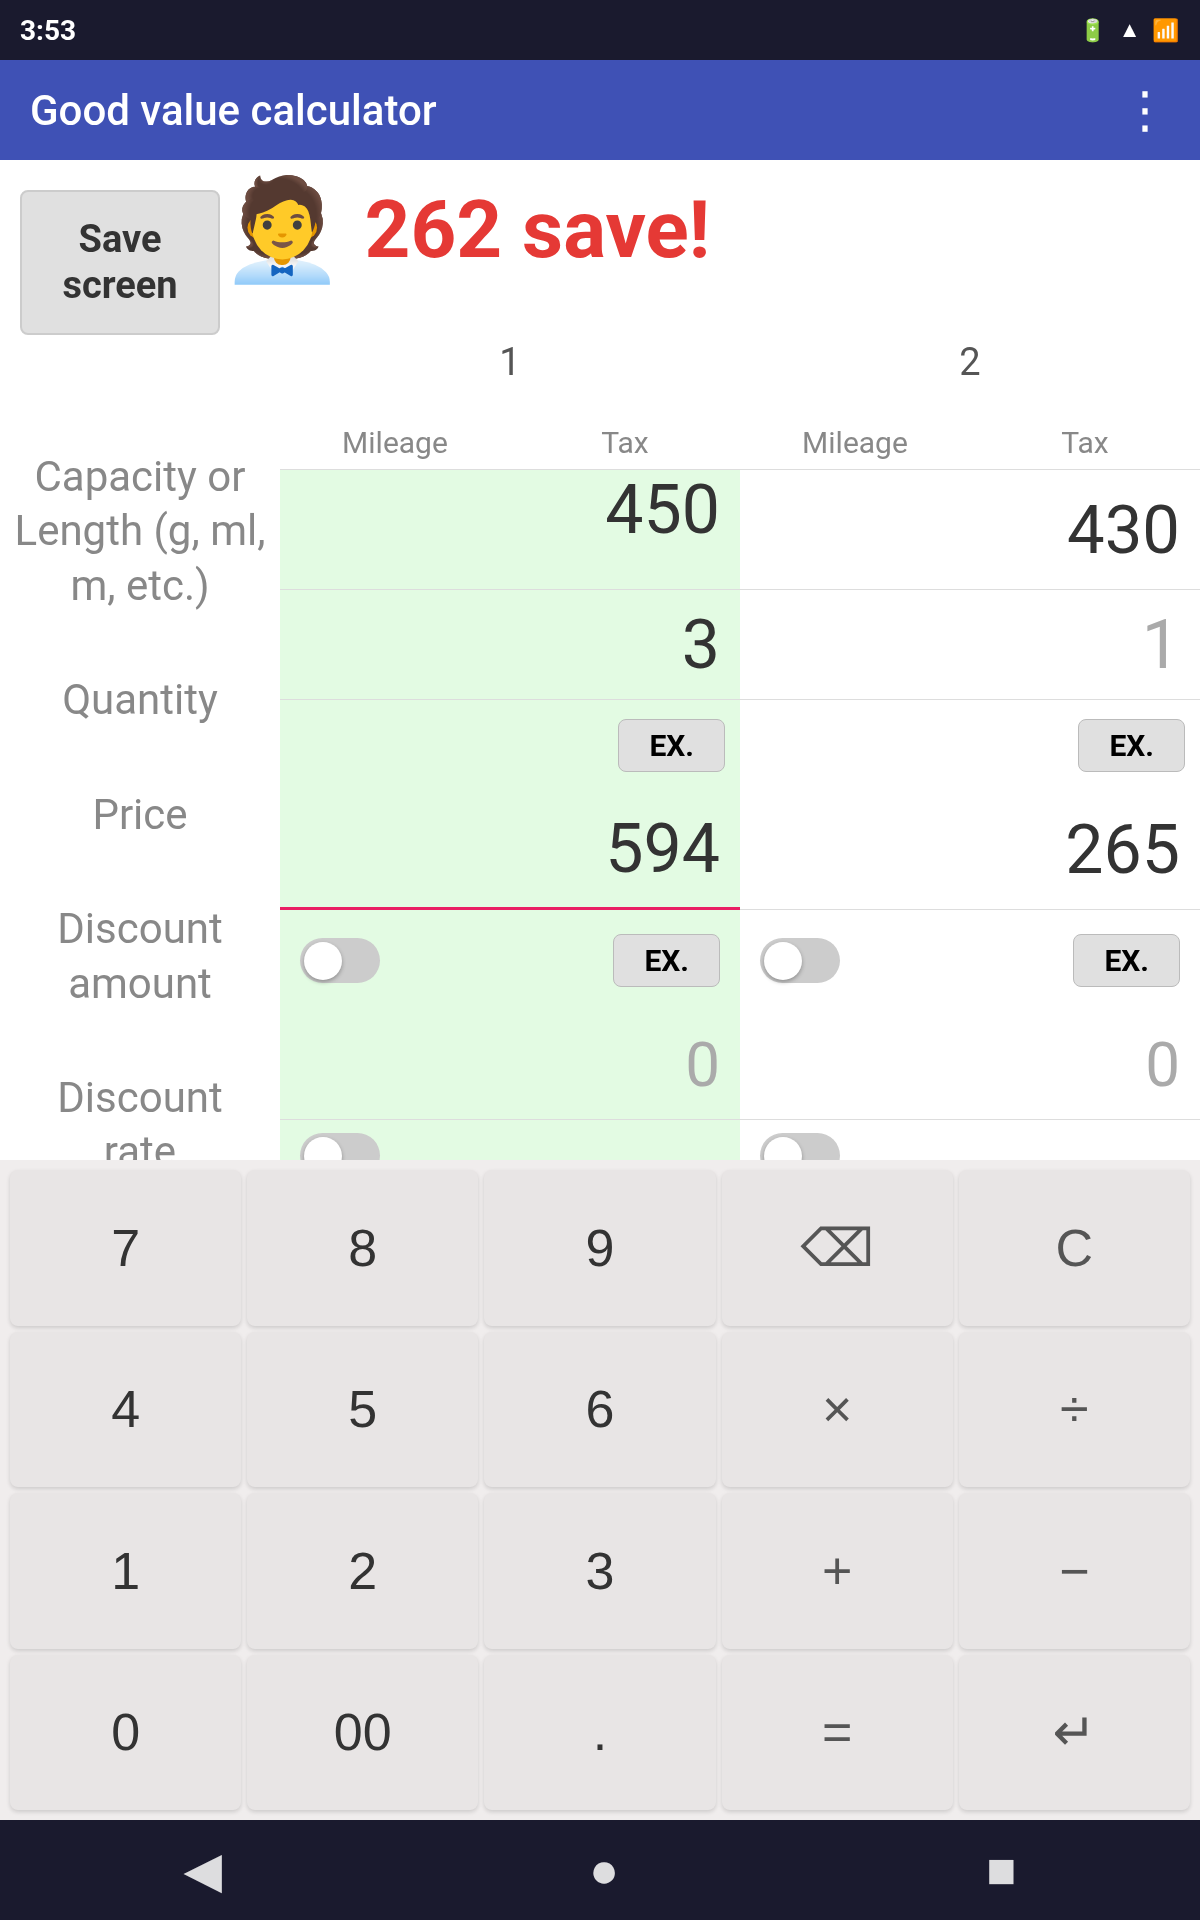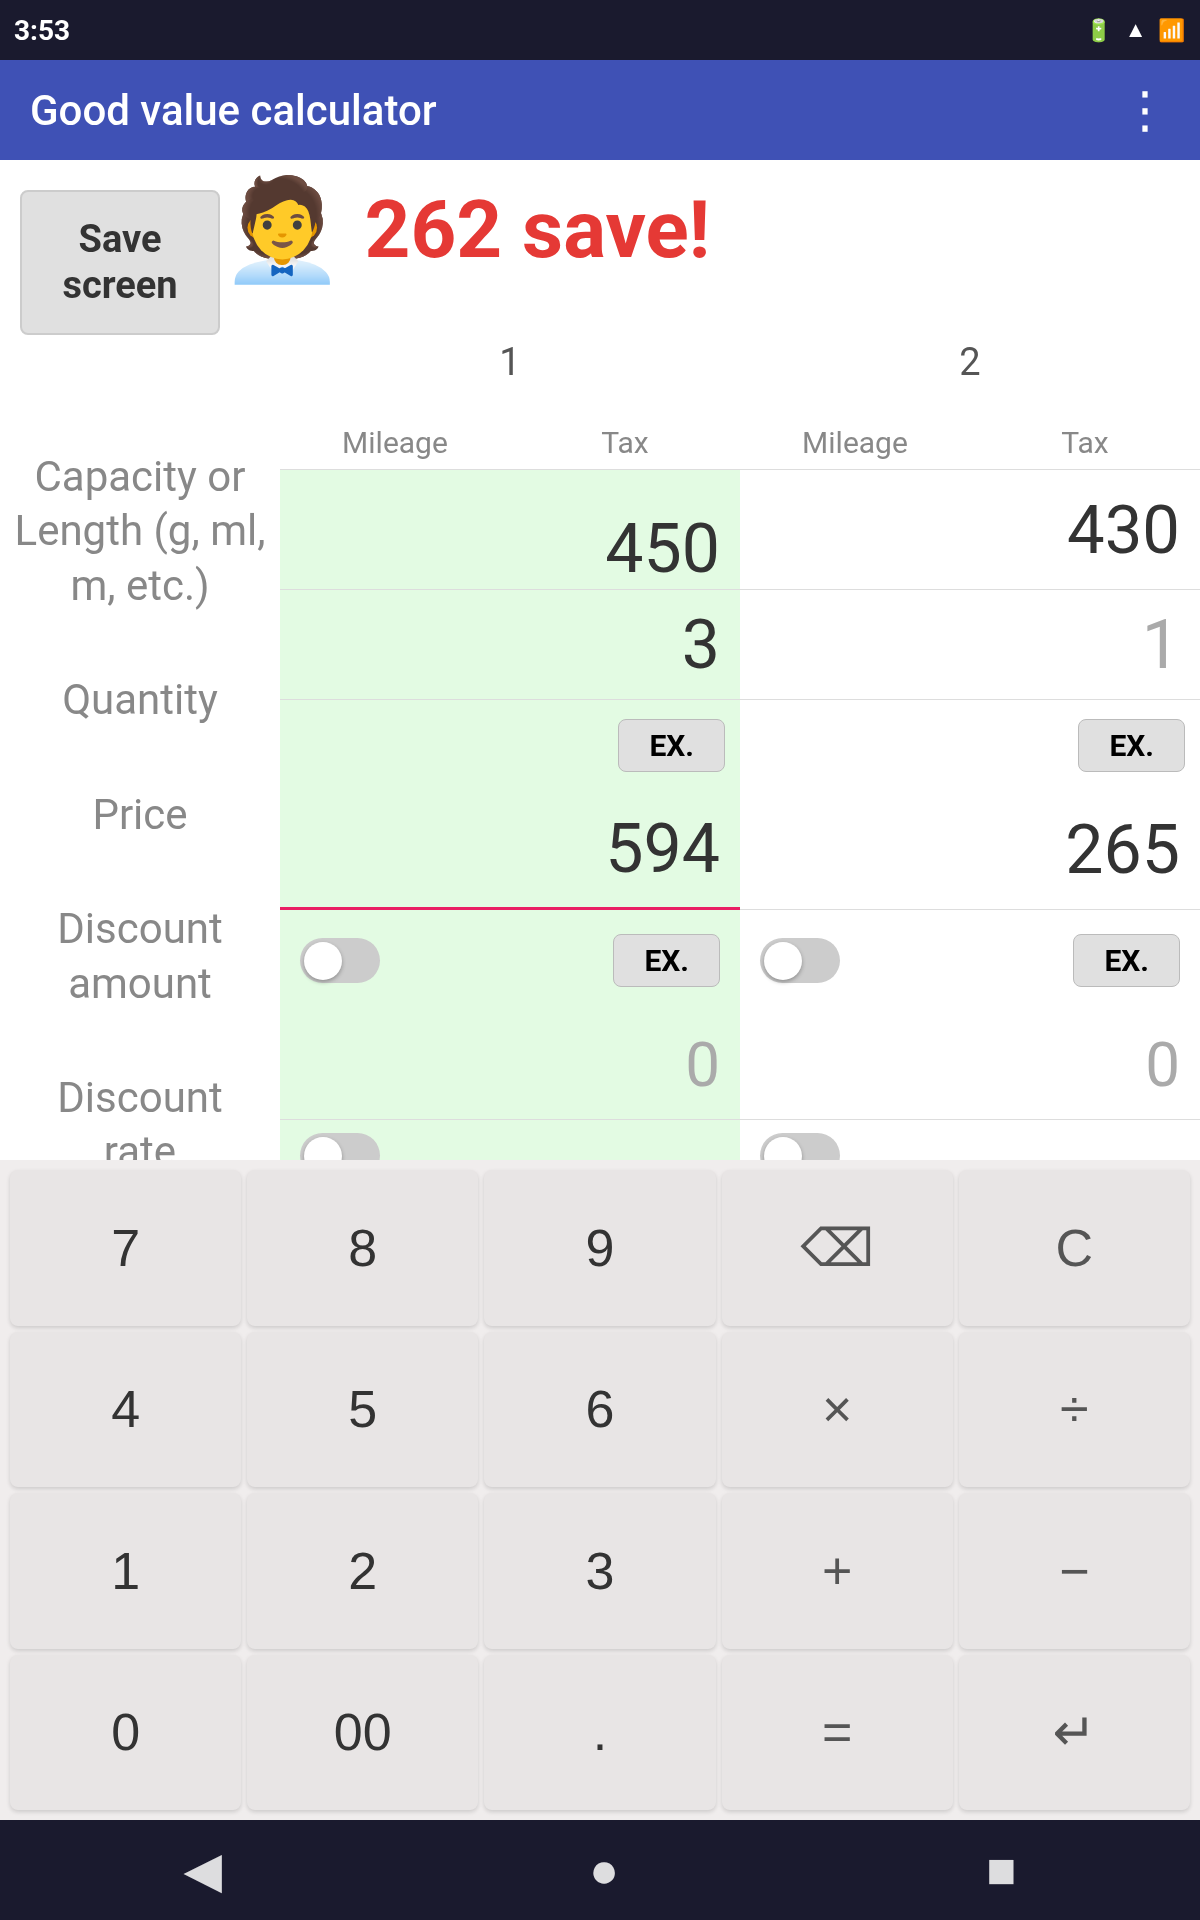--- a/index.html
+++ b/index.html
@@ -13,21 +13,21 @@
     }
 
     
     .status-bar {
       width: 100%;
       height: 60px;
       background: #1a1a2e;
       display: flex;
       align-items: center;
       justify-content: space-between;
-      padding: 0 14px;
+      padding: 0 20px;
       color: white;
       font-size: 28px;
       font-weight: bold;
     }
     .status-bar .time { font-size: 28px; }
     .status-icons { display: flex; gap: 12px; align-items: center; font-size: 22px; }
 
     
     .app-bar {
       width: 100%;
@@ -267,21 +267,21 @@
 
     <div class="sub-header-row">
       <div class="sub-header">Mileage</div>
       <div class="sub-header">Tax</div>
       <div class="sub-header">Mileage</div>
       <div class="sub-header">Tax</div>
     </div>
 
     <div style="display:grid;grid-template-columns:1fr 1fr 1fr 1fr;background:transparent;">
 
-      <div style="grid-column:1/3;background:rgba(144,238,144,0.25);border-bottom:1px solid #ddd;height:120px;display:flex;align-items:flex-end;justify-content:flex-end;padding-right:20px;">
+      <div style="grid-column:1/3;background:rgba(144,238,144,0.25);border-bottom:1px solid #ddd;height:120px;display:flex;align-items:flex-start;justify-content:flex-end;padding-right:20px;">
         <span style="font-size:68px;color:#333;">450</span>
       </div>
       <div style="grid-column:3/5;border-bottom:1px solid #ddd;height:120px;display:flex;align-items:center;justify-content:flex-end;padding-right:20px;">
         <span style="font-size:67px;color:#333;">430</span>
       </div>
 
       <div style="grid-column:1/3;background:rgba(144,238,144,0.25);border-bottom:1px solid #ddd;height:110px;display:flex;align-items:center;justify-content:flex-end;padding-right:20px;">
         <span style="font-size:68px;color:#333;">3</span>
       </div>
       <div style="grid-column:3/5;border-bottom:1px solid #ddd;height:110px;display:flex;align-items:center;justify-content:flex-end;padding-right:20px;">

